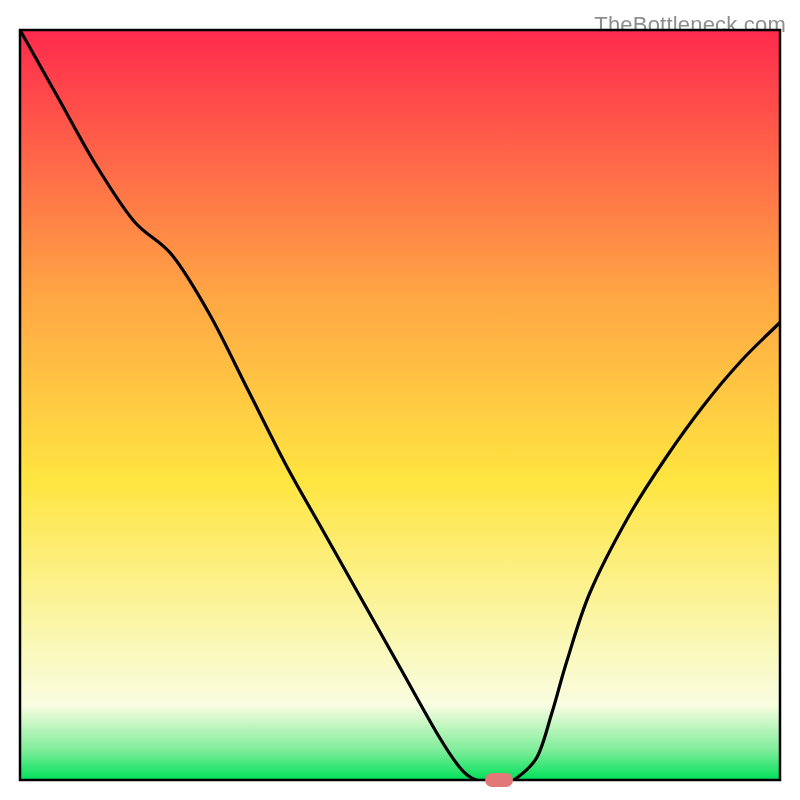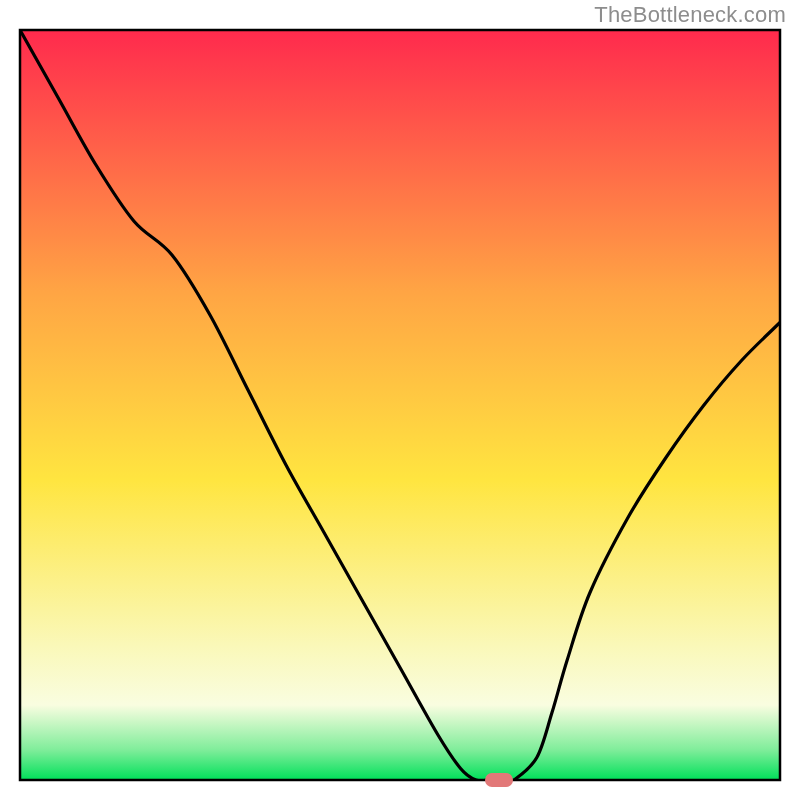--- a/index.html
+++ b/index.html
@@ -1,20 +1,20 @@
 <!DOCTYPE html>
 <html><head>
 <meta charset="utf-8">
 <style>
   * { margin: 0; padding: 0; box-sizing: border-box; }
   html, body { width: 800px; height: 800px; background: #fff; overflow: hidden; }
   .wrap { position: relative; width: 800px; height: 800px; }
   .attribution {
     position: absolute;
-    top: 2px;
+    top: 12px;
     right: 14px;
     font: 400 22px Arial, Helvetica, sans-serif;
     color: #8d8d8d;
     letter-spacing: 0.2px;
   }
   svg.chart { position: absolute; left: 0; top: 0; }
   .marker {
     position: absolute;
     width: 28px;
     height: 14px;

